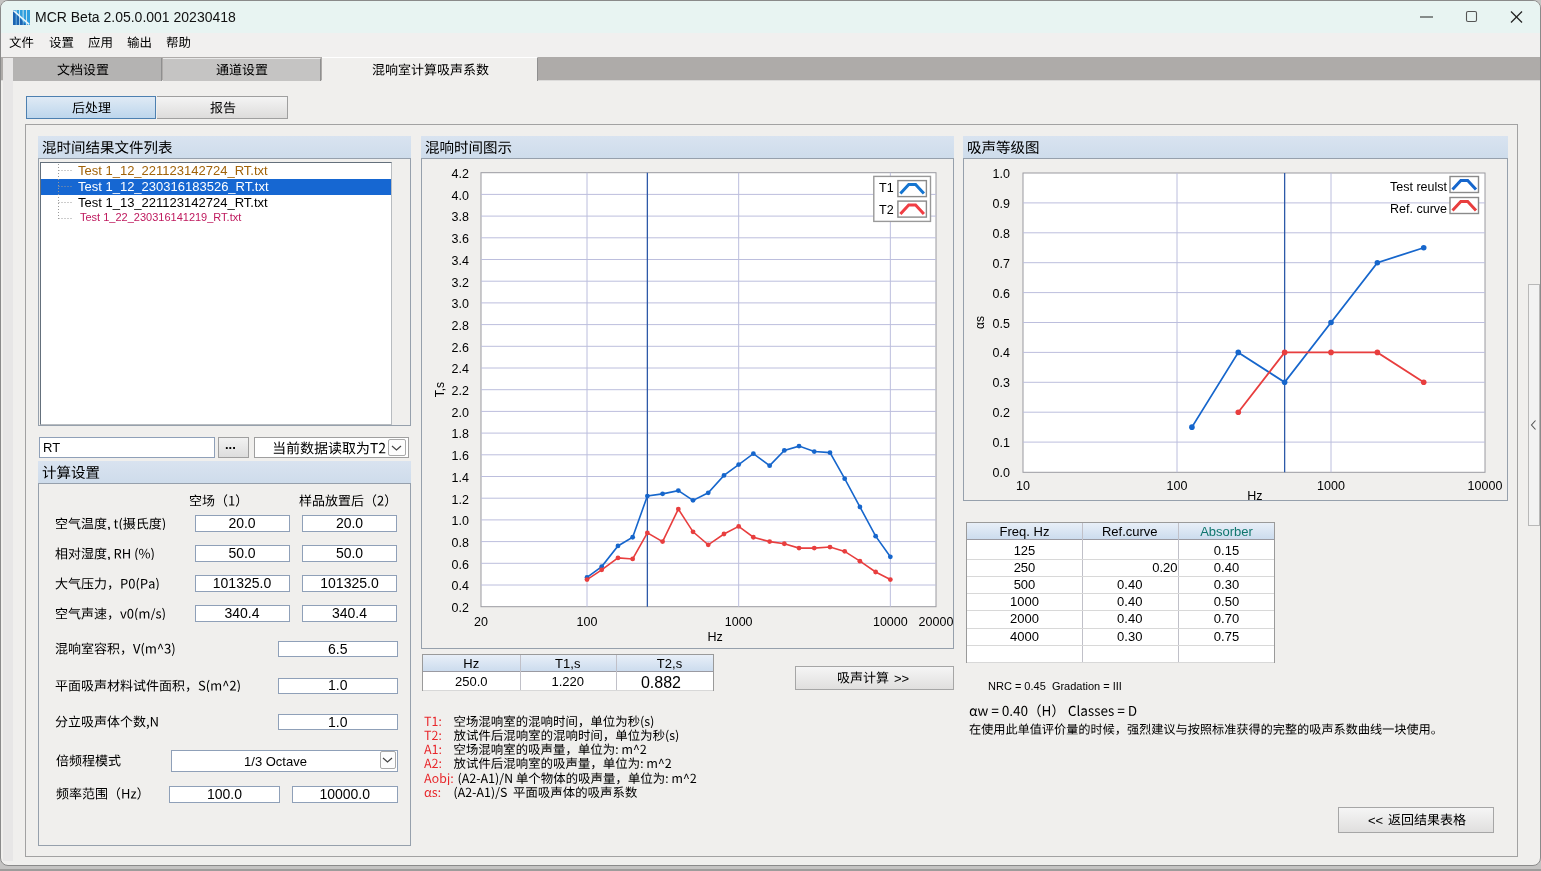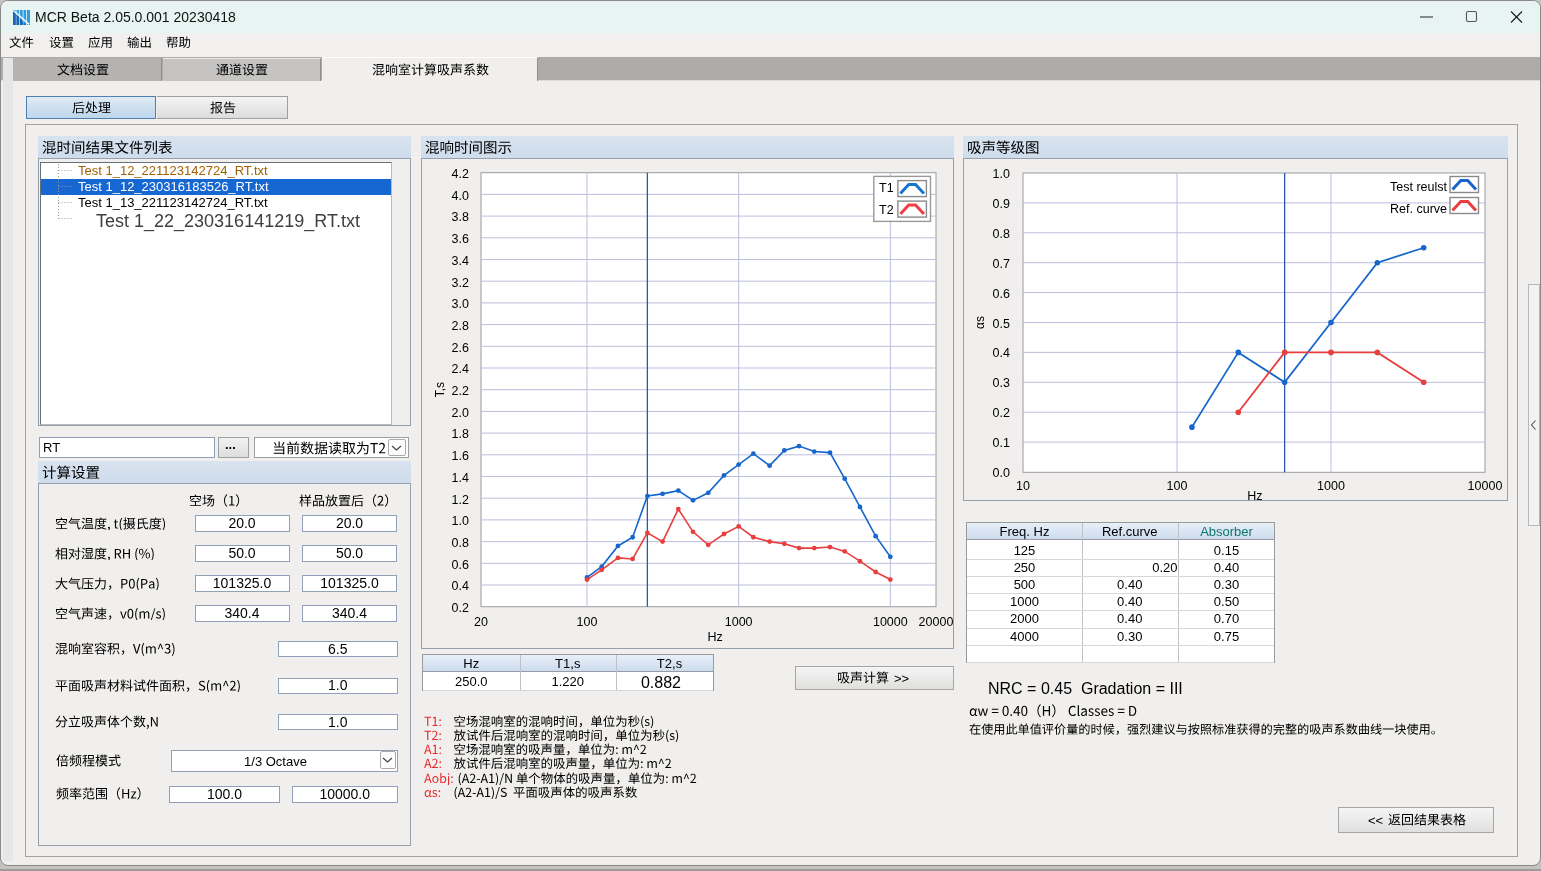--- a/index.html
+++ b/index.html
@@ -137,21 +137,21 @@
     <svg style="position:absolute;left:40px;top:161px" width="40" height="66" viewBox="0 0 40 66">
       <line x1="17.5" y1="2" x2="17.5" y2="57" stroke="#9a9a9a" stroke-width="1" stroke-dasharray="1 2"></line>
       <line x1="17.5" y1="8.5" x2="32" y2="8.5" stroke="#9a9a9a" stroke-width="1" stroke-dasharray="1 2"></line>
       <line x1="17.5" y1="24.5" x2="32" y2="24.5" stroke="#9a9a9a" stroke-width="1" stroke-dasharray="1 2"></line>
       <line x1="17.5" y1="40.5" x2="32" y2="40.5" stroke="#9a9a9a" stroke-width="1" stroke-dasharray="1 2"></line>
       <line x1="17.5" y1="56.5" x2="32" y2="56.5" stroke="#9a9a9a" stroke-width="1" stroke-dasharray="1 2"></line>
     </svg>
     <div style="position:absolute;left:77px;top:162px;font-size:13px;color:#a16207;white-space:pre">Test 1_12_221123142724_RT.txt</div>
     <div style="position:absolute;left:77px;top:178px;font-size:13px;color:#fff;white-space:pre">Test 1_12_230316183526_RT.txt</div>
     <div style="position:absolute;left:77px;top:194px;font-size:13px;color:#000;white-space:pre">Test 1_13_221123142724_RT.txt</div>
-    <div style="position:absolute;left:95px;top:210px;font-size:18px;color:#404040;white-space:pre">Test 1_22_230316141219_RT.txt</div>
+    <div style="position:absolute;left:79px;top:210px;font-size:11px;color:#be185d;white-space:pre">Test 1_22_230316141219_RT.txt</div>
     <div style="position:absolute;left:37.5px;top:436px;width:176px;height:21px;background:#fff;border:1px solid #8fa0b8;"></div>
     <div style="position:absolute;left:42px;top:439px;font-size:13px;color:#000">RT</div>
     <div style="position:absolute;left:216.5px;top:436px;width:31px;height:21px;background:linear-gradient(#f2f2f2,#ddd);border:1px solid #9f9f9f;"></div>
     <div style="position:absolute;left:224px;top:436px;font-size:13px;font-weight:bold;color:#000">...</div>
     <div style="position:absolute;left:252.5px;top:436px;width:155px;height:21px;background:#fff;border:1px solid #9f9f9f;"></div>
     <svg class="" style="position:absolute;left:270.9px;top:439.6px;" width="114.2" height="14.8" viewBox="0 0 8154 1060">
       <g fill="#000" transform="translate(0,880) scale(1,-1)">
         <use href="#g33" x="0"></use>
         <use href="#g34" x="1000"></use>
         <use href="#g21" x="2000"></use>
@@ -775,21 +775,21 @@
     <div style="position:absolute;left:1176.5px;top:610.3px;width:98px;text-align:center;font-size:13px;color:#000">0.70</div>
     <div style="position:absolute;left:966px;top:626.5px;width:306.5px;height:1px;background:#d8d8d8;"></div>
     <div style="position:absolute;left:966px;top:627.5px;width:115px;text-align:center;font-size:13px;color:#000">4000</div>
     <div style="position:absolute;left:1081px;top:627.5px;width:95.5px;text-align:center;font-size:13px;color:#000">0.30</div>
     <div style="position:absolute;left:1176.5px;top:627.5px;width:98px;text-align:center;font-size:13px;color:#000">0.75</div>
     <div style="position:absolute;left:966px;top:643.7px;width:306.5px;height:1px;background:#d8d8d8;"></div>
     <div style="position:absolute;left:966px;top:644.7px;width:115px;text-align:center;font-size:13px;color:#000"></div>
     <div style="position:absolute;left:1081px;top:644.7px;width:95.5px;text-align:center;font-size:13px;color:#000"></div>
     <div style="position:absolute;left:1176.5px;top:644.7px;width:98px;text-align:center;font-size:13px;color:#000"></div>
     <div style="position:absolute;left:966px;top:660.9px;width:306.5px;height:1px;background:#d8d8d8;"></div>
-    <div style="position:absolute;left:987px;top:679px;font-size:16px;color:#000">NRC = 0.45&nbsp; Gradation = III</div>
+    <div style="position:absolute;left:987px;top:679px;font-size:11px;color:#000">NRC = 0.45&nbsp; Gradation = III</div>
     <svg class="" style="position:absolute;left:968.0px;top:702.8px;" width="168.2" height="14.3" viewBox="0 0 12459 1060">
       <g fill="#000" transform="translate(0,880) scale(1,-1)">
         <use href="#g116" x="0"></use>
         <use href="#g119" x="625"></use>
         <use href="#g120" x="1651"></use>
         <use href="#g70" x="2430"></use>
         <use href="#g121" x="2985"></use>
         <use href="#g122" x="3263"></use>
         <use href="#g70" x="3818"></use>
         <use href="#g43" x="4373"></use>

